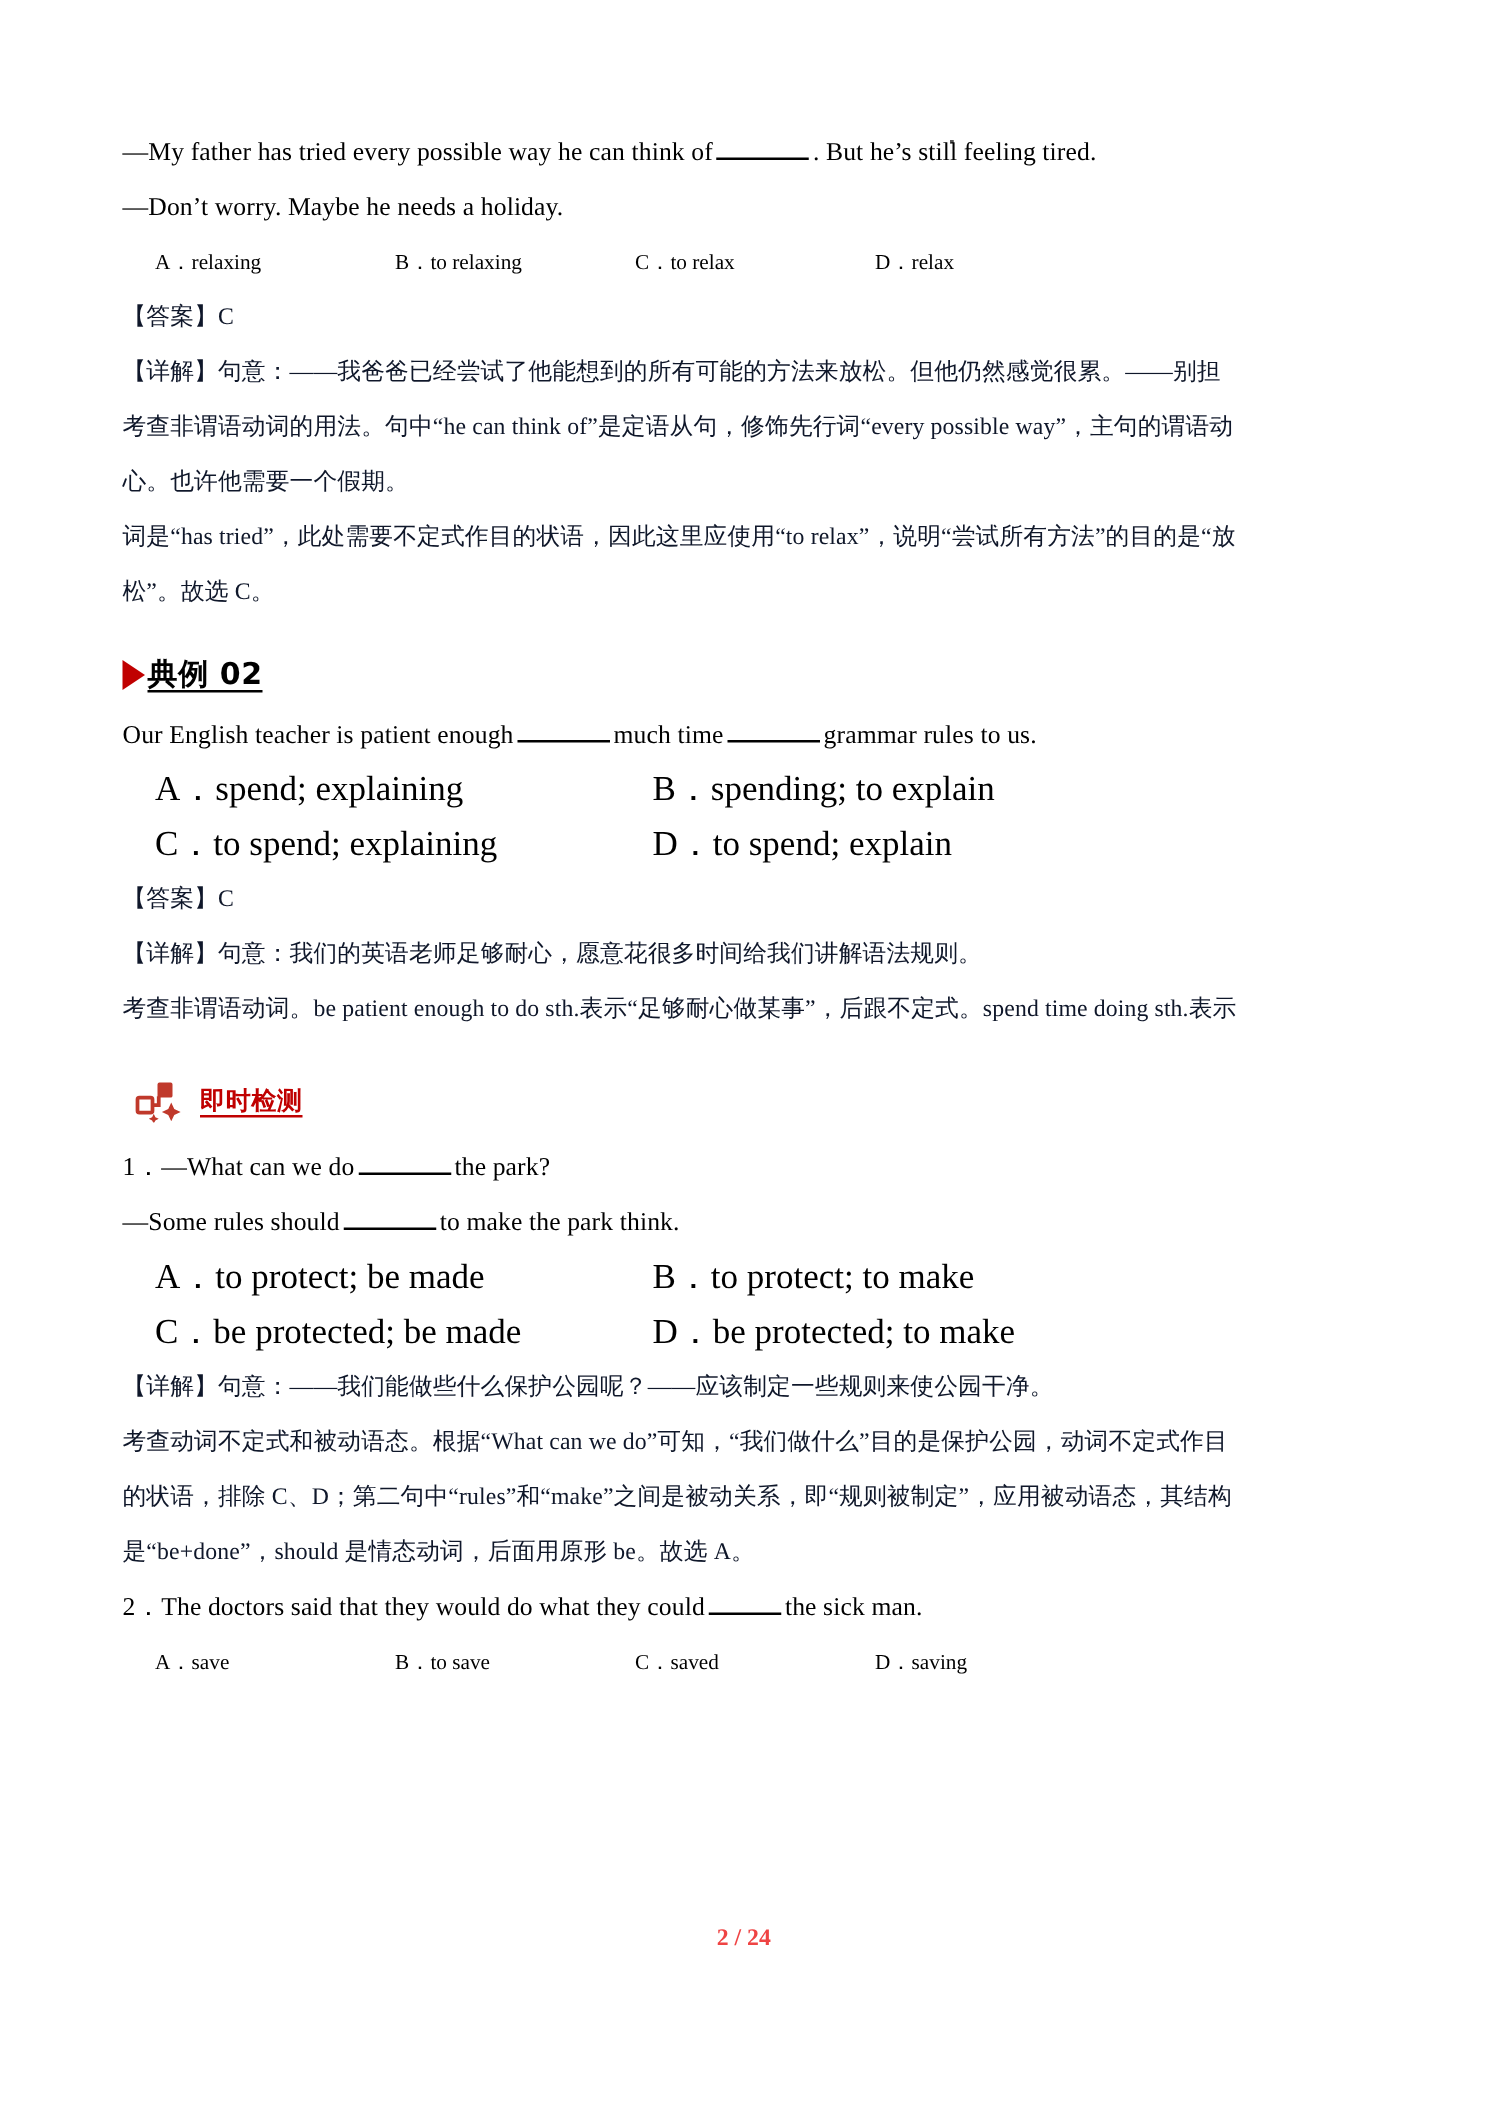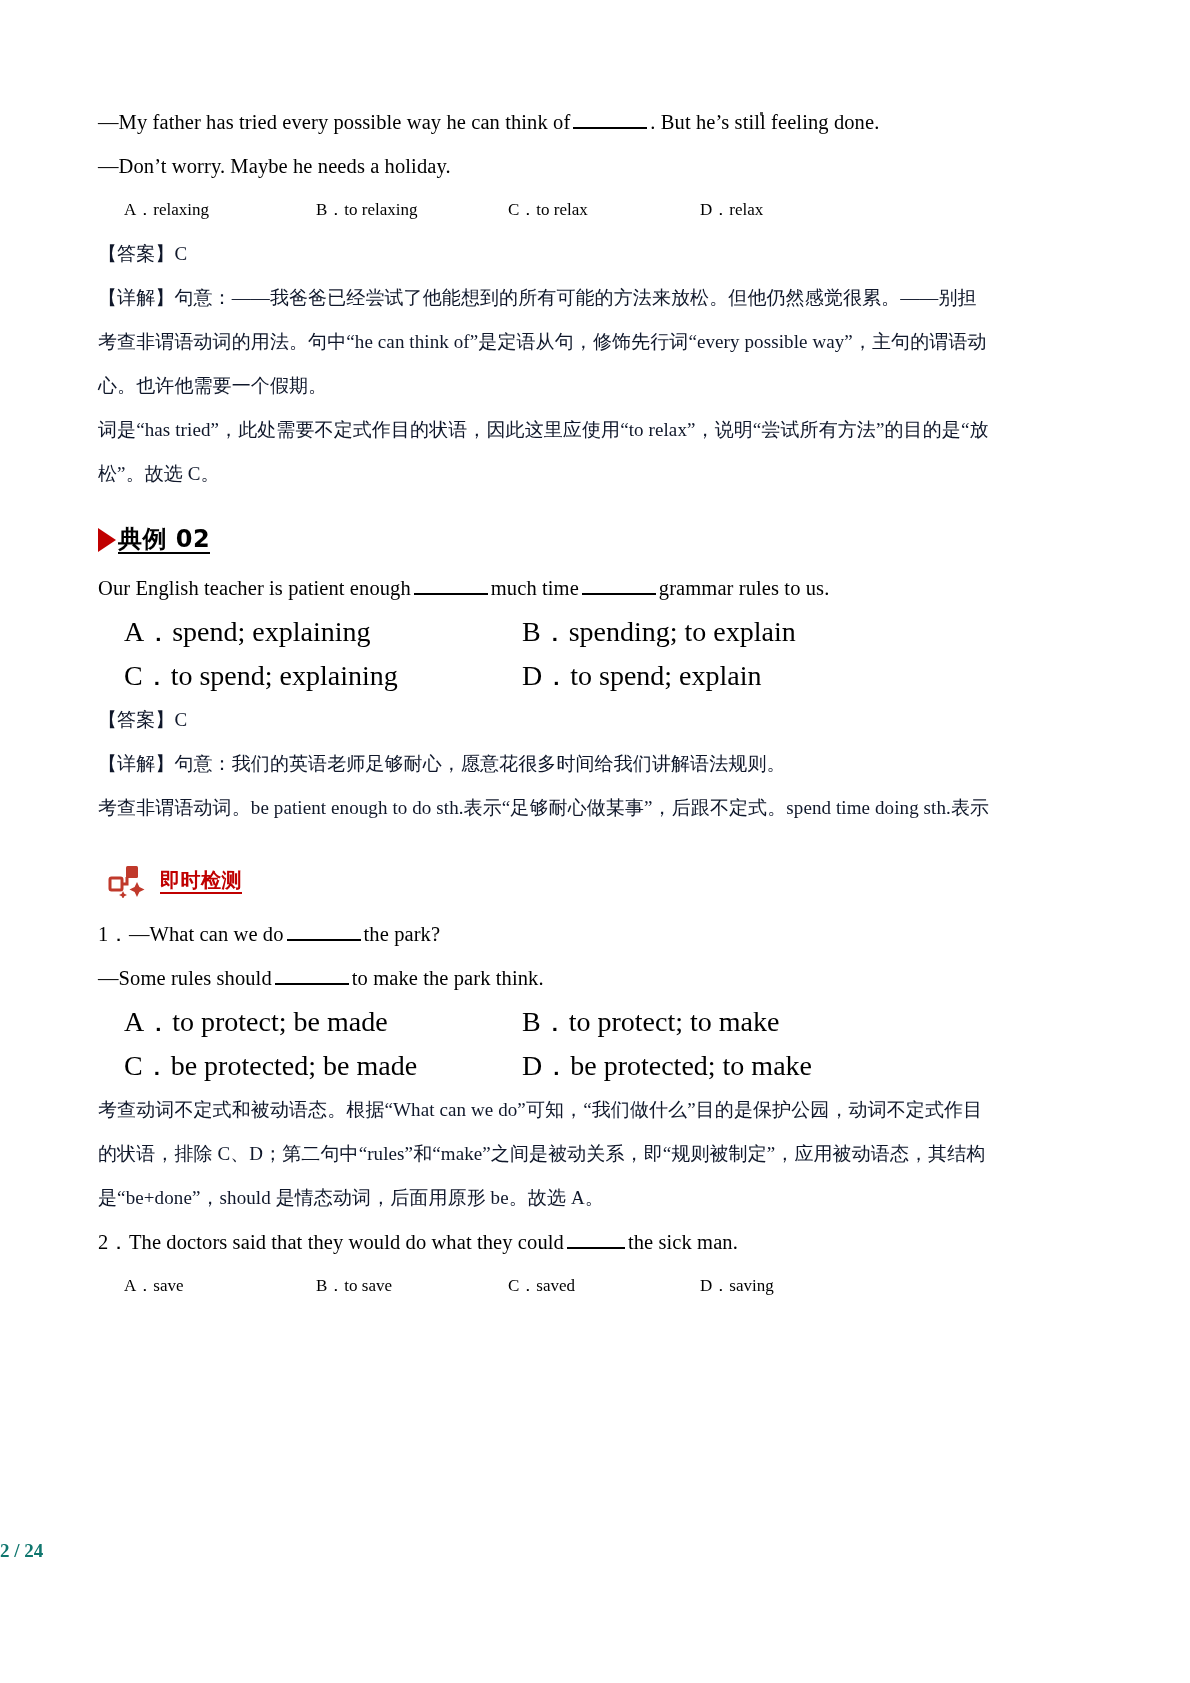--- a/index.html
+++ b/index.html
@@ -125,24 +125,25 @@
     line-height: 1.15;
     letter-spacing: 0.5px;
   }
 
   
   .footer {
     position: absolute;
     left: 0;
     top: 1540px;
     width: 1190px;
+    text-align: center;
     font-family: "Liberation Serif", "DejaVu Serif", serif;
     font-weight: bold;
     font-size: 19px;
-    color: #0f766e;
+    color: #ef4444;
   }
 
   .top-dot {
     position: absolute;
     left: 760px;
     top: 112px;
     width: 3px;
     height: 3px;
     background: #555;
   }
@@ -150,21 +151,21 @@
 </head>
 <body>
 
 <div class="page">
 
   <div class="top-dot"></div>
 
   <div class="content">
 
     <div class="line black">
-      <span>—My father has tried every possible way he can think of</span><span class="blank blank-lg"></span><span>. But he’s still feeling done.</span>
+      <span>—My father has tried every possible way he can think of</span><span class="blank blank-lg"></span><span>. But he’s still feeling tired.</span>
     </div>
 
     <div class="line black">—Don’t worry. Maybe he needs a holiday.</div>
 
     <div class="opts-4">
       <div>A．relaxing</div>
       <div>B．to relaxing</div>
       <div>C．to relax</div>
       <div>D．relax</div>
     </div>
@@ -227,20 +228,21 @@
     <div class="opts-2">
       <div>A．to protect; be made</div>
       <div>B．to protect; to make</div>
     </div>
     <div class="opts-2">
       <div>C．be protected; be made</div>
       <div>D．be protected; to make</div>
     </div>
 
 
+    <div class="line red-cn">【详解】句意：——我们能做些什么保护公园呢？——应该制定一些规则来使公园干净。</div>
     <div class="line red-cn">考查动词不定式和被动语态。根据“What can we do”可知，“我们做什么”目的是保护公园，动词不定式作目</div>
     <div class="line red-cn">的状语，排除 C、D；第二句中“rules”和“make”之间是被动关系，即“规则被制定”，应用被动语态，其结构</div>
     <div class="line red-cn">是“be+done”，should 是情态动词，后面用原形 be。故选 A。</div>
 
     <div class="line black">
       <span>2．</span><span>The doctors said that they would do what they could</span><span class="blank blank-sm"></span><span>the sick man.</span>
     </div>
 
     <div class="opts-4">
       <div>A．save</div>

